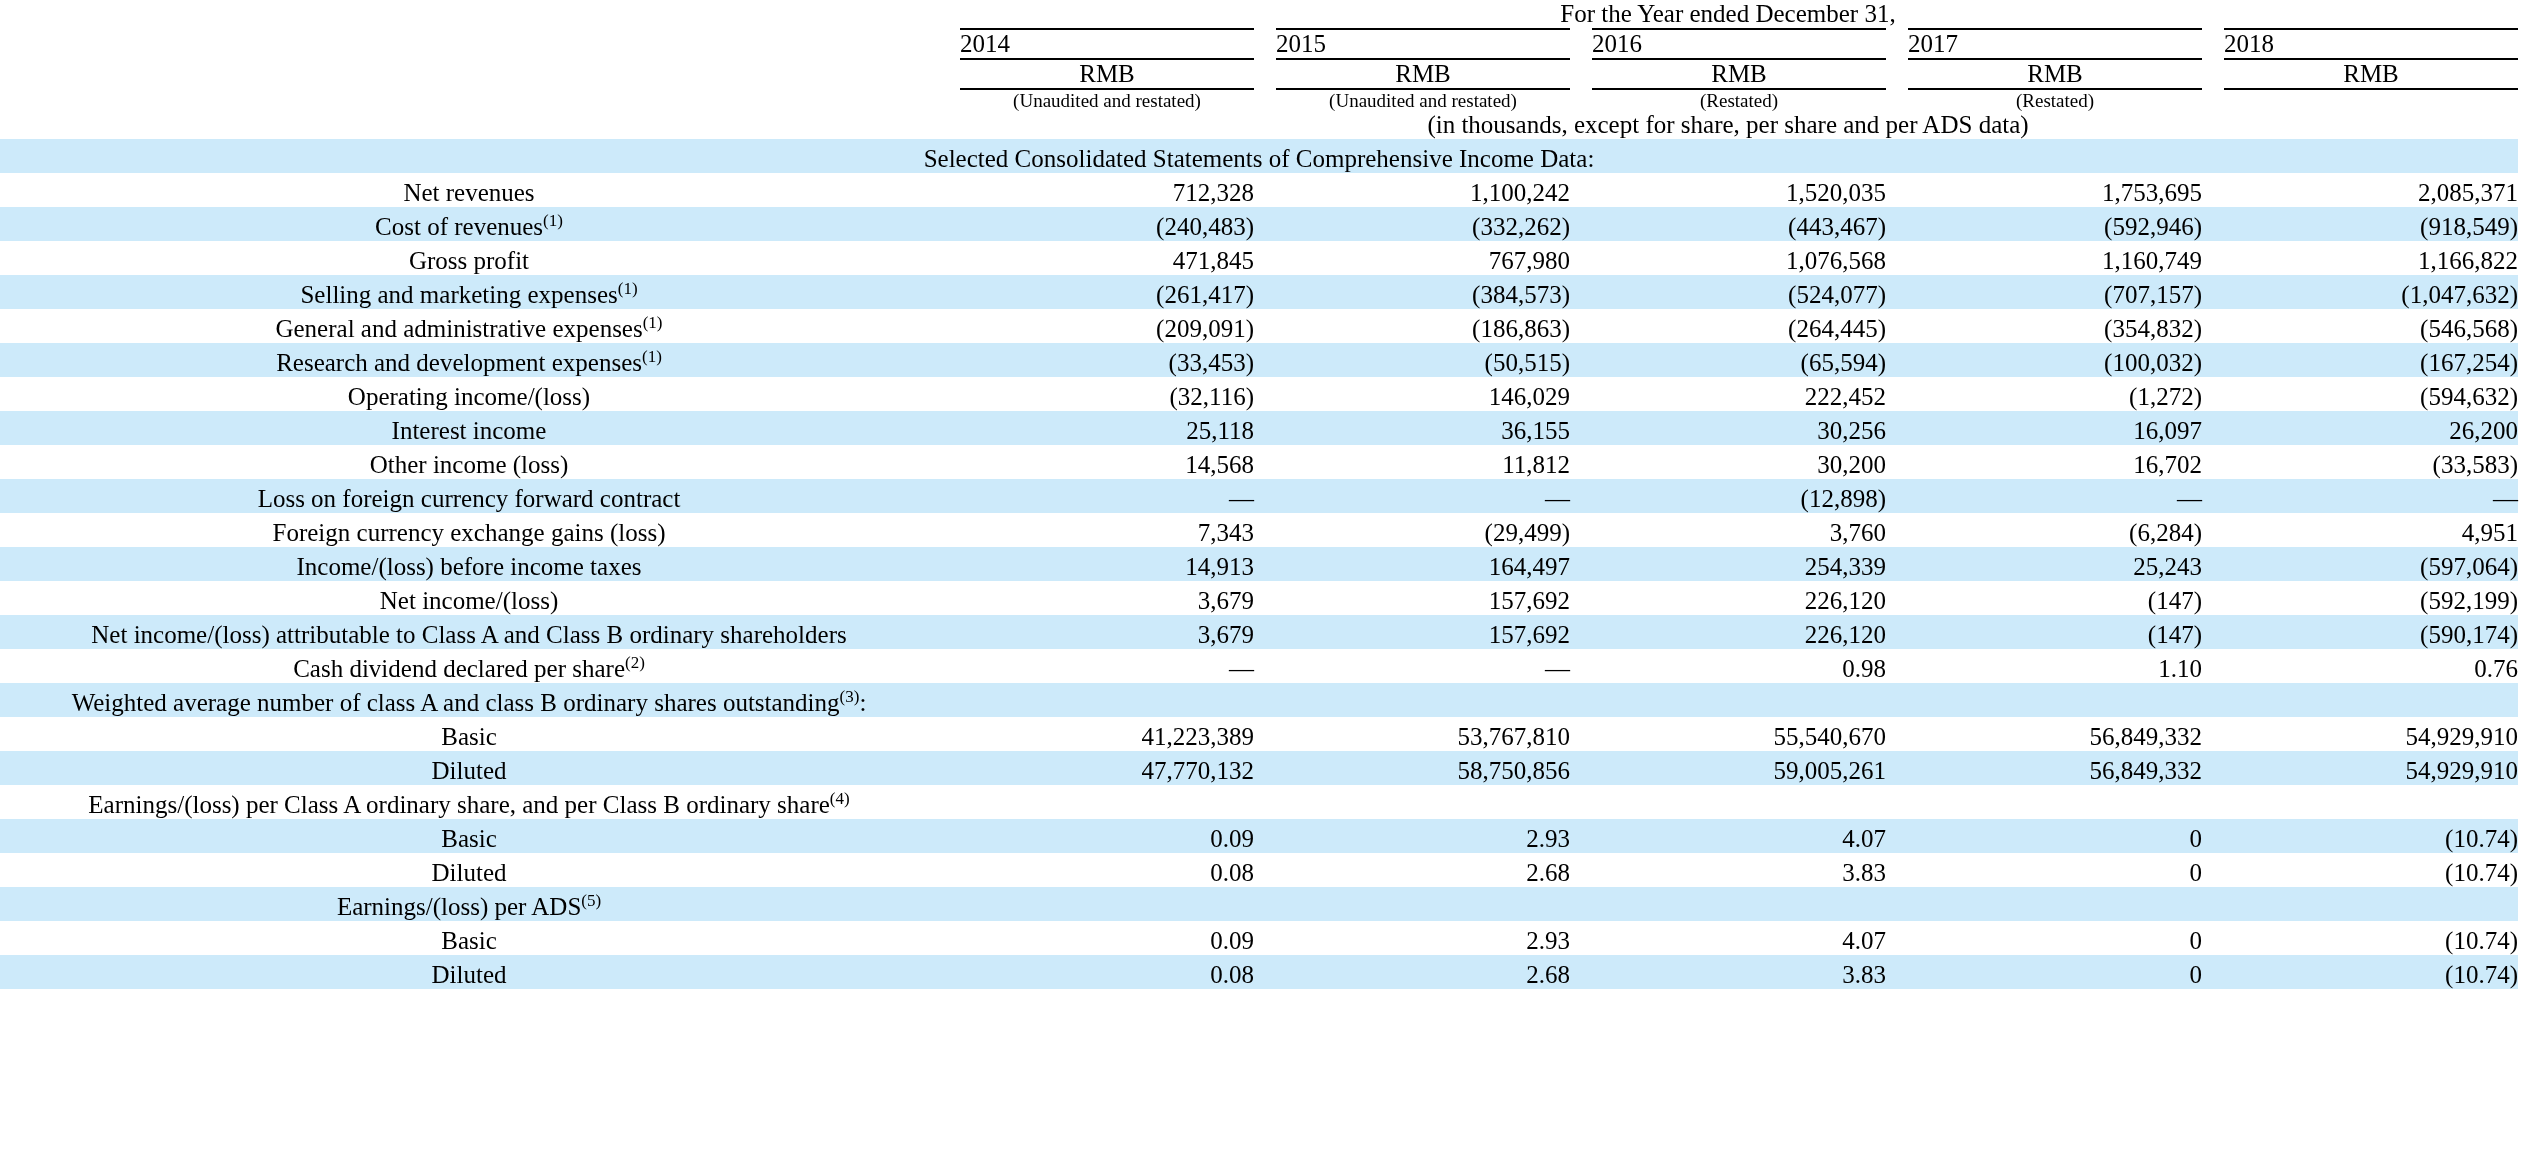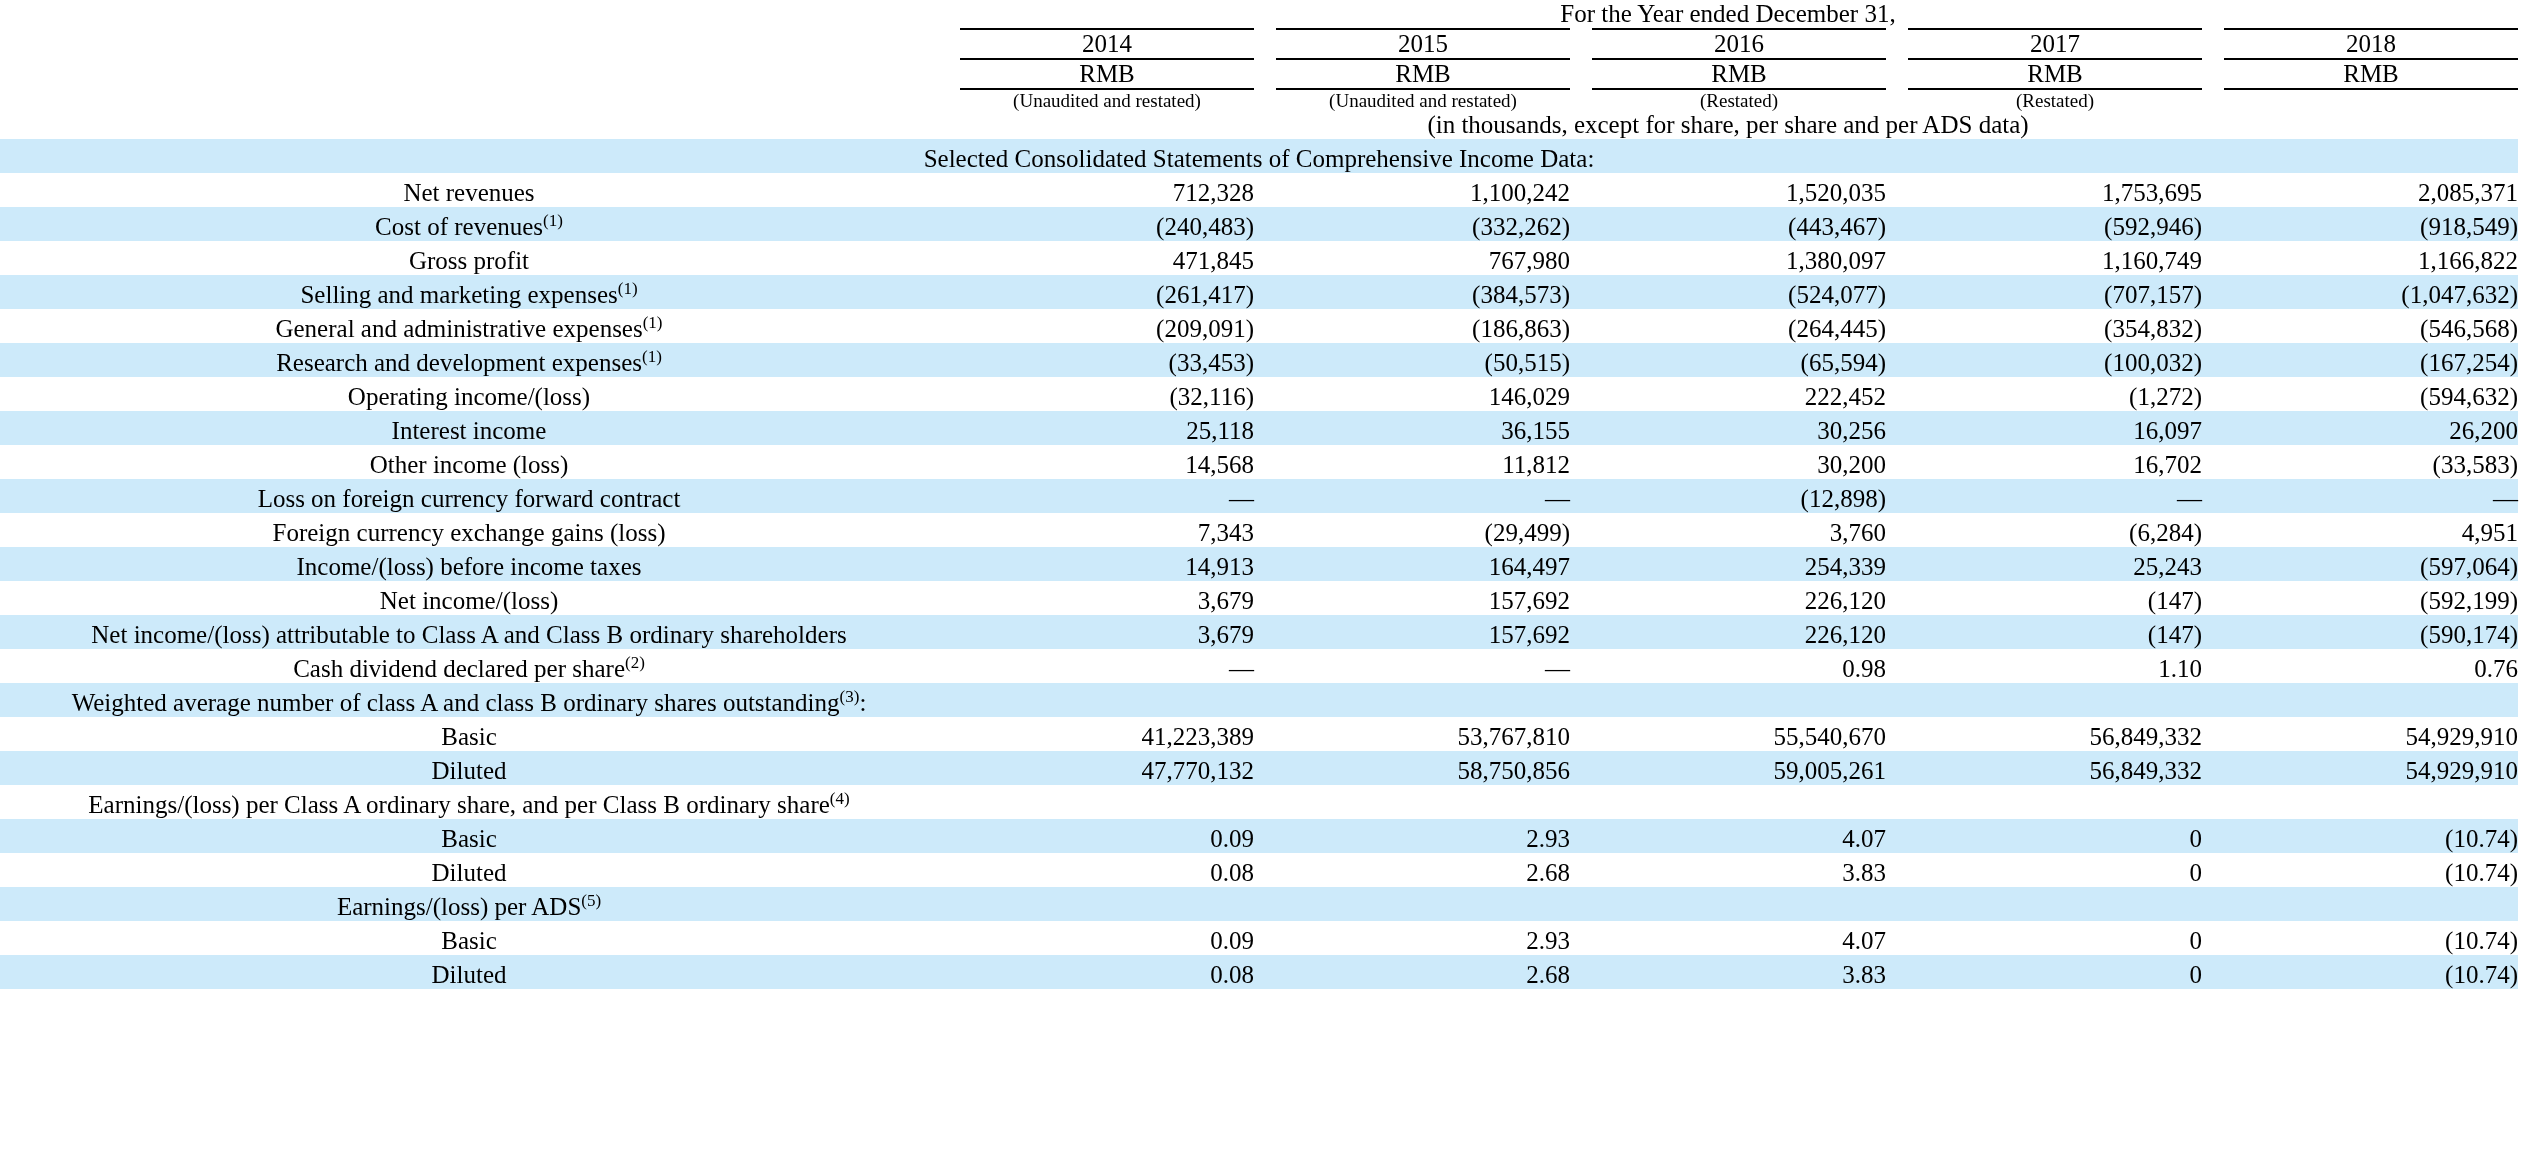--- a/index.html
+++ b/index.html
@@ -54,21 +54,21 @@
 
   
   .hdr-span {
     text-align: center;
     font-weight: bold;
     font-size: 25px;
     padding-bottom: 6px;
   }
   .rule-top { border-top: 2px solid #000; }
   .yr {
-    text-align: center;
+    text-align: left;
     font-weight: bold;
     font-size: 25px;
     padding-top: 4px;
     padding-bottom: 4px;
   }
   .cur {
     text-align: center;
     font-weight: bold;
     font-size: 25px;
     padding-top: 4px;
@@ -188,21 +188,21 @@
           <td></td>
           <td class="num">(918,549)</td>
         </tr>
         <tr class="rowh">
           <td class="lbl bold">Gross profit</td>
           <td></td>
           <td class="num bold">471,845</td>
           <td></td>
           <td class="num bold">767,980</td>
           <td></td>
-          <td class="num bold">1,380,097</td>
+          <td class="num bold">1,076,568</td>
           <td></td>
           <td class="num bold">1,160,749</td>
           <td></td>
           <td class="num bold">1,166,822</td>
         </tr>
         <tr class="rowh shade">
           <td class="lbl indent1">Selling and marketing expenses<sup>(1)</sup></td>
           <td></td>
           <td class="num">(261,417)</td>
           <td></td>

